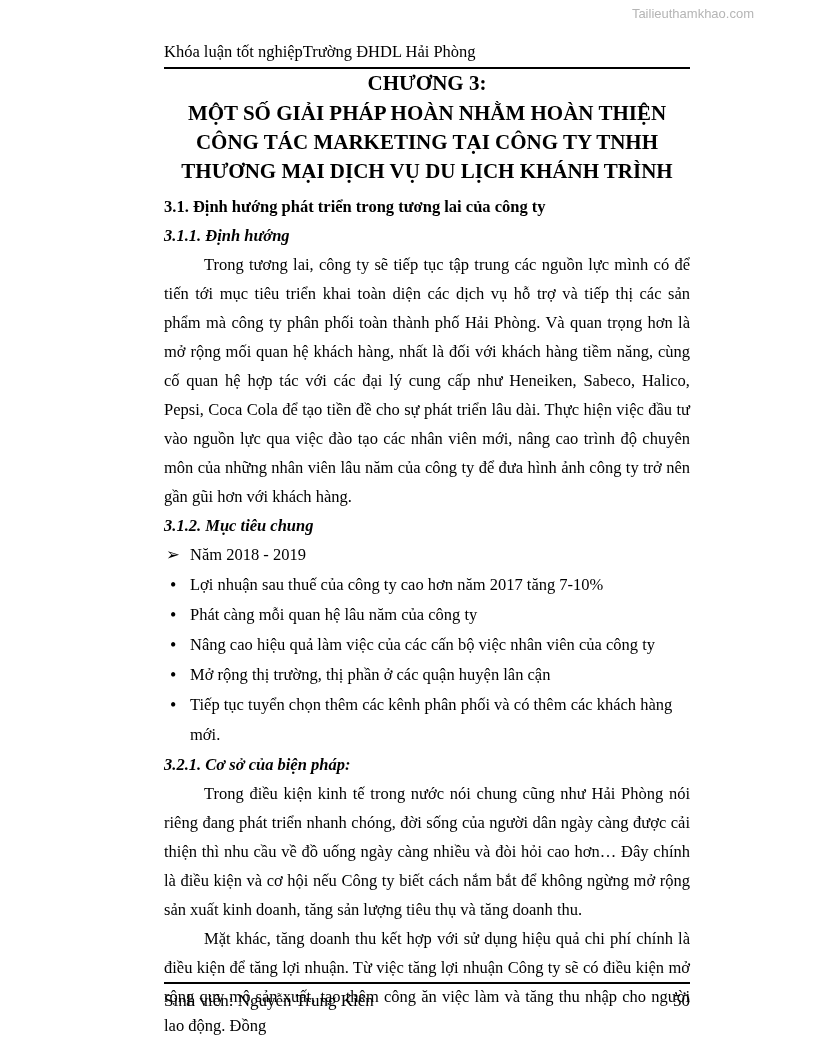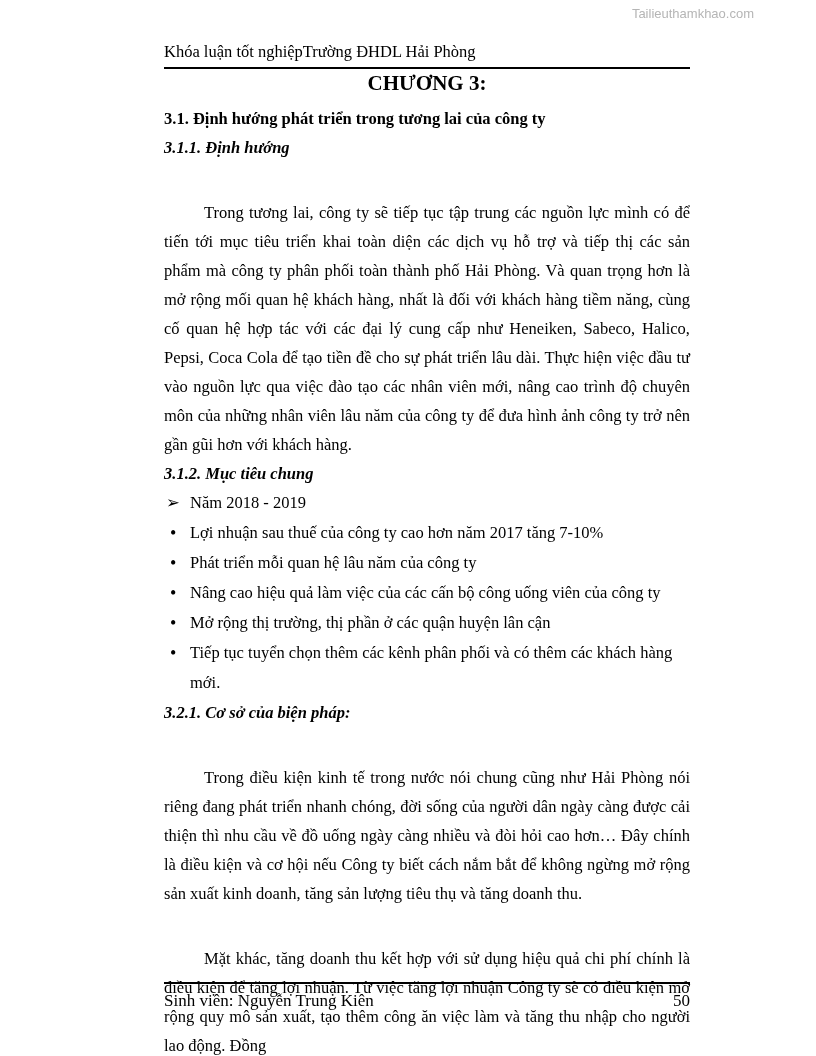--- a/index.html
+++ b/index.html
@@ -46,21 +46,20 @@
   .body-text {
     margin-top: 6px;
     font-size: 16.5px;
     line-height: 29px;
   }
   .h-bold { font-weight: bold; }
   .h-bold-italic { font-weight: bold; font-style: italic; font-family: Liberation Serif, serif; }
   .para {
     text-align: justify;
     text-indent: 40px;
-    margin-top: 36px;
   }
   .list-item {
     position: relative;
     padding-left: 26px;
     line-height: 30px;
   }
   .list-item .marker {
     position: absolute;
     left: 2px;
     top: 0;
@@ -88,20 +87,21 @@
 
   <div class="content-area">
 
     <div class="doc-header">
       <span>Khóa luận tốt nghiệp</span>
       <span>Trường ĐHDL Hải Phòng</span>
     </div>
 
     <div class="title-block">
       <div>CHƯƠNG 3:</div>
+      <div class="title-main">MỘT SỐ GIẢI PHÁP HOÀN NHẰM HOÀN THIỆN CÔNG TÁC MARKETING TẠI CÔNG TY TNHH THƯƠNG MẠI DỊCH VỤ DU LỊCH KHÁNH TRÌNH</div>
     </div>
 
     <div class="body-text">
 
       <div class="h-bold">3.1. Định hướng phát triển trong tương lai của công ty</div>
 
       <div class="h-bold-italic">3.1.1. Định hướng</div>
 
       <div class="para">Trong tương lai, công ty sẽ tiếp tục tập trung các nguồn lực mình có để tiến tới mục tiêu triển khai toàn diện các dịch vụ hỗ trợ và tiếp thị các sản phẩm mà công ty phân phối toàn thành phố Hải Phòng. Và quan trọng hơn là mở rộng mối quan hệ khách hàng, nhất là đối với khách hàng tiềm năng, cùng cố quan hệ hợp tác với các đại lý cung cấp như Heneiken, Sabeco, Halico, Pepsi, Coca Cola để tạo tiền đề cho sự phát triển lâu dài. Thực hiện việc đầu tư vào nguồn lực qua việc đào tạo các nhân viên mới, nâng cao trình độ chuyên môn của những nhân viên lâu năm của công ty để đưa hình ảnh công ty trở nên gần gũi hơn với khách hàng.</div>
 
@@ -112,26 +112,26 @@
         <span>Năm 2018 - 2019</span>
       </div>
 
       <div class="list-item">
         <span class="marker dot">•</span>
         <span>Lợi nhuận sau thuế của công ty cao hơn năm 2017 tăng 7-10%</span>
       </div>
 
       <div class="list-item">
         <span class="marker dot">•</span>
-        <span>Phát triển mỗi quan hệ lâu năm của công ty</span>
+        <span>Phát càng mỗi quan hệ lâu năm của công ty</span>
       </div>
 
       <div class="list-item">
         <span class="marker dot">•</span>
-        <span>Nâng cao hiệu quả làm việc của các cấn bộ công uống viên của công ty</span>
+        <span>Nâng cao hiệu quả làm việc của các cấn bộ việc nhân viên của công ty</span>
       </div>
 
       <div class="list-item">
         <span class="marker dot">•</span>
         <span>Mở rộng thị trường, thị phần ở các quận huyện lân cận</span>
       </div>
 
       <div class="list-item">
         <span class="marker dot">•</span>
         <span>Tiếp tục tuyển chọn thêm các kênh phân phối và có thêm các khách hàng mới.</span>

